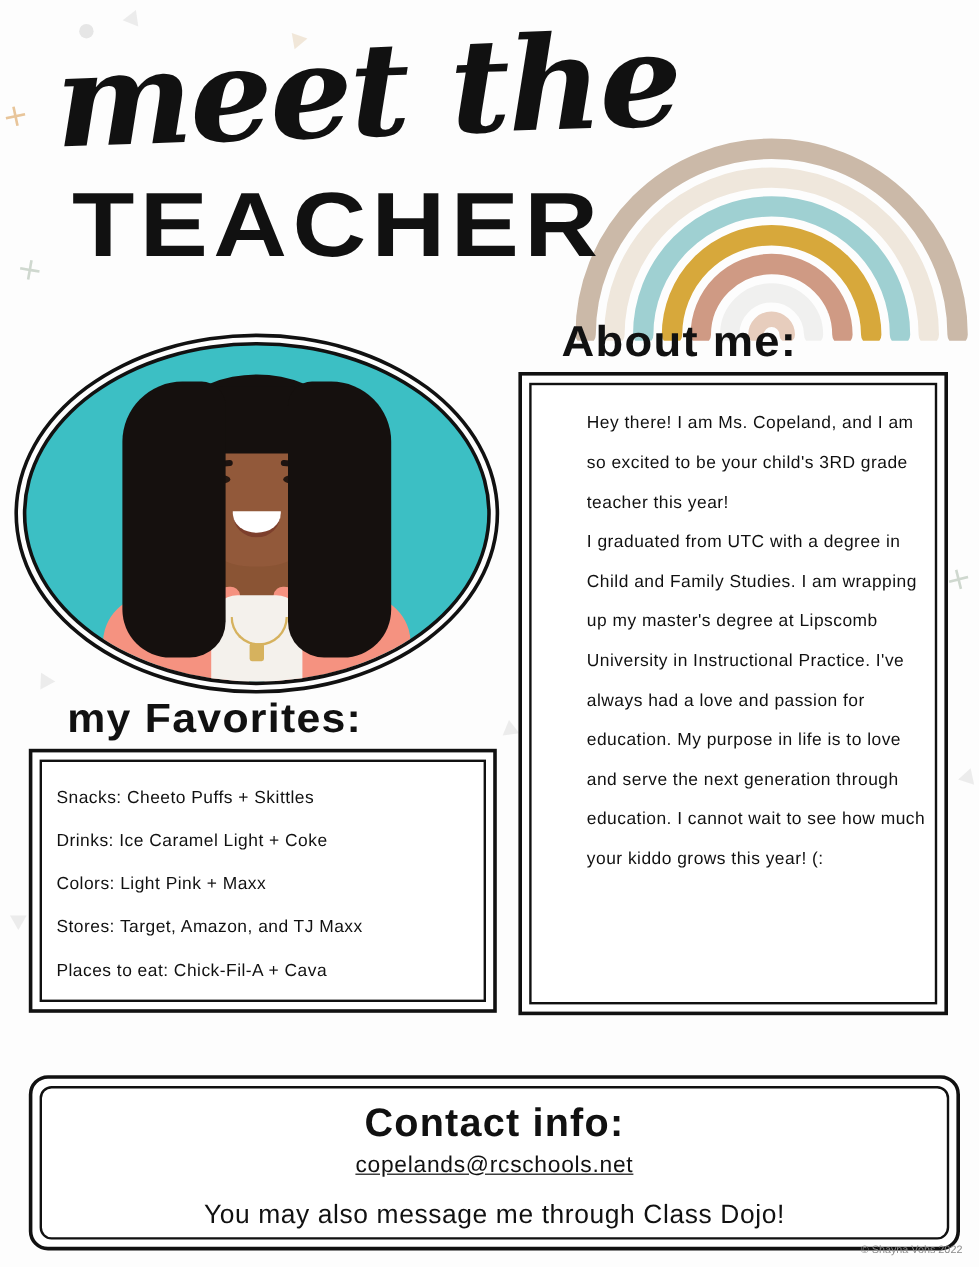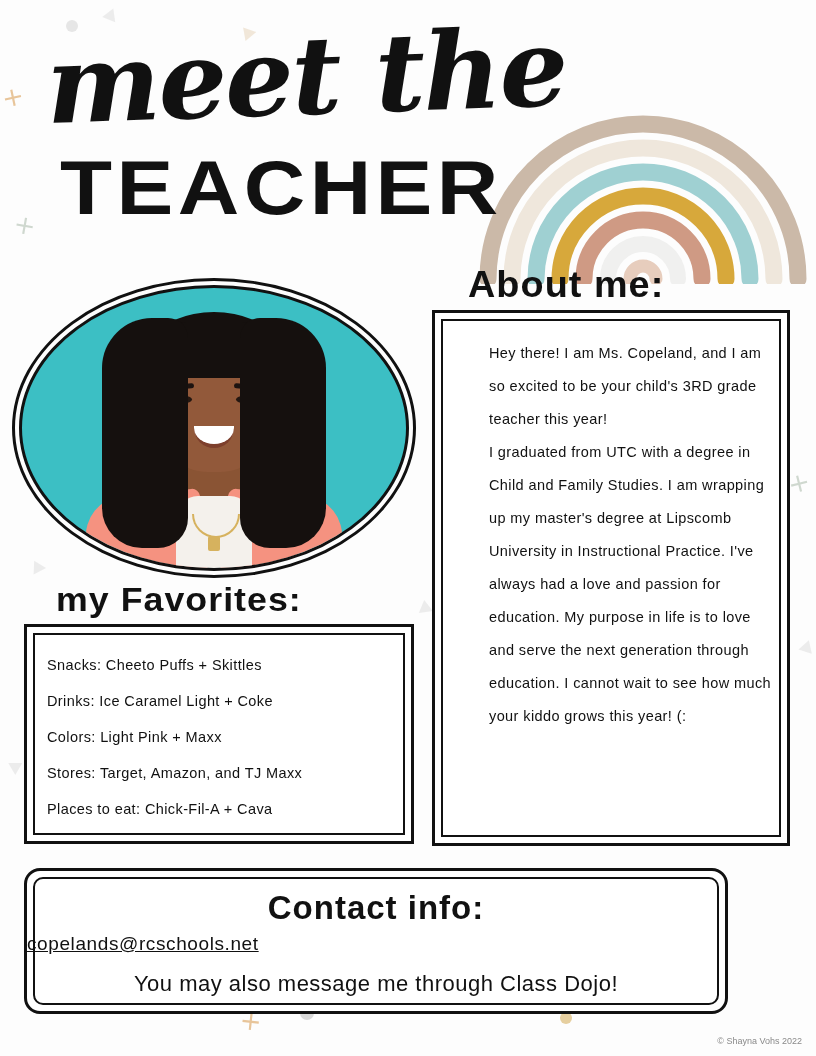--- a/index.html
+++ b/index.html
@@ -336,22 +336,22 @@
     font-size: 14.5px;
     line-height: 36px;
     color: #111;
     letter-spacing: .4px;
   }
   .fav-list div { white-space: nowrap; }
 
   
   .contact-panel {
     left: 24px;
-    top: 868px;
-    width: 704px;
+    top: 896px;
+    width: 776px;
     height: 146px;
     border-radius: 16px;
   }
   .contact-panel .inner-line { border-radius: 10px; }
   .contact-title {
     position: absolute;
     top: 18px;
     left: 0;
     right: 0;
     text-align: center;
@@ -359,20 +359,21 @@
     font-weight: bold;
     font-size: 33px;
     letter-spacing: 1px;
     color: #111;
   }
   .contact-email {
     position: absolute;
     top: 62px;
     left: 0;
     right: 0;
+    text-align: center;
     font-family: "Liberation Sans", sans-serif;
     font-size: 19px;
     letter-spacing: .6px;
     color: #111;
     text-decoration: underline;
   }
   .contact-note {
     position: absolute;
     top: 100px;
     left: 0;

